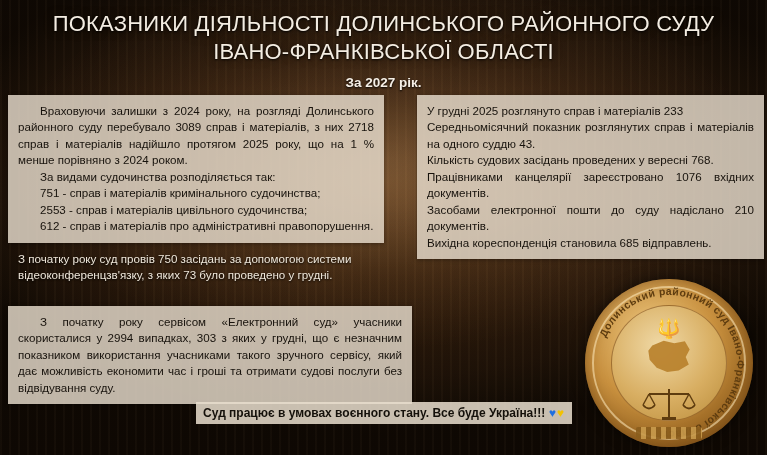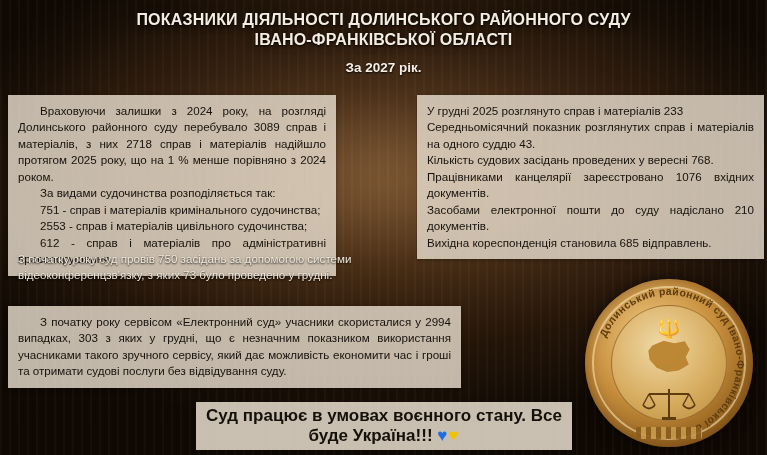--- a/index.html
+++ b/index.html
@@ -36,22 +36,22 @@
     background: radial-gradient(ellipse 70% 60% at 50% 35%, rgba(255,200,140,0.18) 0%, rgba(255,190,120,0.06) 40%, rgba(0,0,0,0) 70%);
     pointer-events:none;
   }
 
   .title-wrap {
     position:absolute; left:0; right:0; top:10px;
     text-align:center;
     z-index:4;
   }
   .title {
-    font-size: 16px;
-    font-weight: bold;
+    font-size: 22px;
+    font-weight: normal;
     color: #f4ede2;
     letter-spacing: .2px;
     line-height: 1.28;
     text-shadow: 0 1px 2px rgba(0,0,0,.85), 0 0 10px rgba(0,0,0,.6);
     padding: 0 40px;
   }
   .subtitle {
     margin-top: 9px;
     font-size: 13.5px;
     font-weight: bold;
@@ -67,39 +67,39 @@
     line-height: 1.42;
     text-align: justify;
     padding: 8px 10px 8px 10px;
     z-index: 3;
     box-shadow: 0 1px 4px rgba(0,0,0,.35);
   }
   .panel p { margin: 0; }
   .indent { text-indent: 22px; }
   .list-line { text-indent: 22px; }
 
-  #panel-left  { left: 8px;   top: 95px;  width: 328px; }
+  #panel-left  { left: 8px;   top: 95px;  width: 376px; }
   #panel-right { left: 417px; top: 95px;  width: 347px; }
-  #panel-bottom{ left: 8px;   top: 306px; width: 453px; }
+  #panel-bottom{ left: 8px;   top: 306px; width: 404px; }
 
   .panel-left-tail {
     position:absolute; left: 8px; top: 232px; width: 376px;
     z-index: 3;
     font-size: 11.6px; line-height: 1.42;
     color: #efe7da;
     text-shadow: 0 1px 2px rgba(0,0,0,.9);
     padding: 0 10px;
     margin-top: 19px;
   }
 
   .footer-bar {
     position:absolute; left: 196px; top: 402px; width: 376px;
     background: rgba(232,221,205,0.86);
     color: #14100a;
-    font-size: 17px;
+    font-size: 12px;
     font-weight: bold;
     text-align: center;
     padding: 4px 6px;
     z-index: 4;
   }
   .hearts { letter-spacing: 1px; }
   .heart-blue { color:#1f6fe0; }
   .heart-yellow { color:#f2c200; }
 
   

